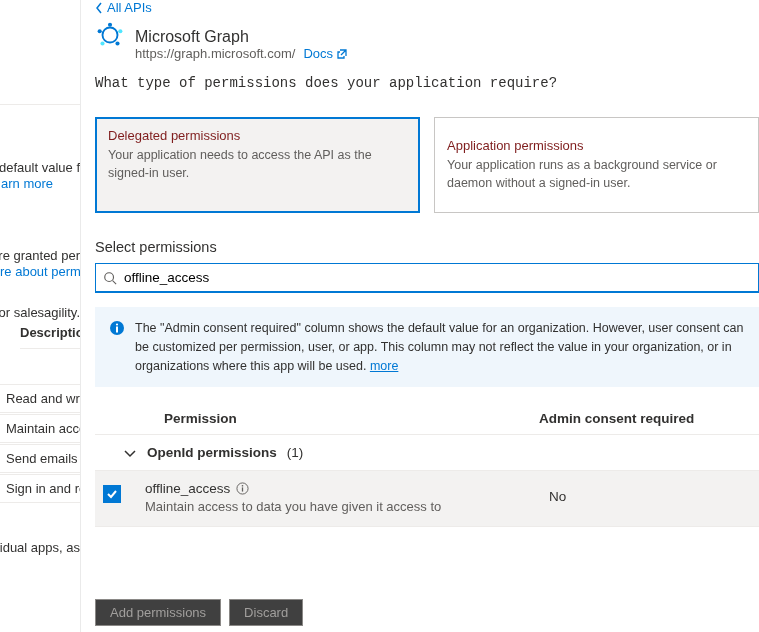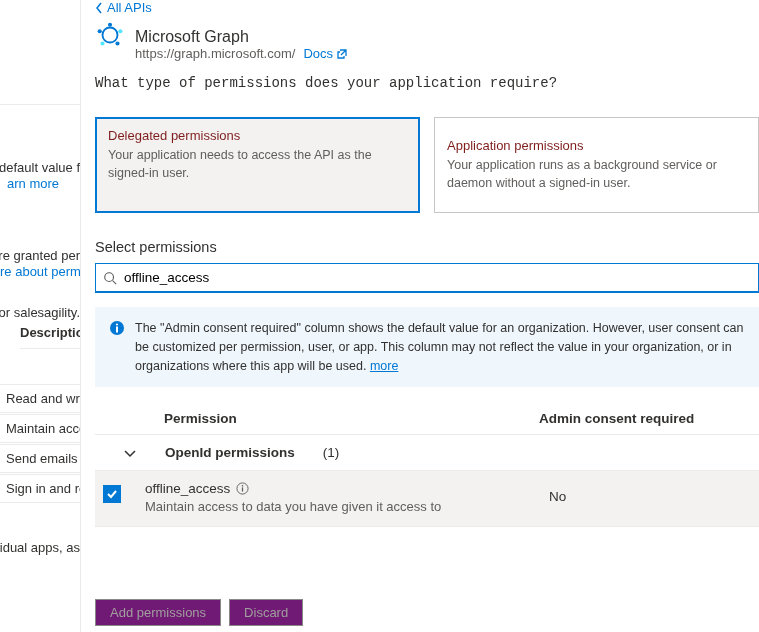--- a/index.html
+++ b/index.html
@@ -147,21 +147,21 @@
     font-weight: 600;
   }
   .col-perm { flex: 1; padding-left: 41px; }
   .col-admin { width: 200px; text-align: left; }
   .group-row {
     display: flex;
     align-items: center;
     padding: 10px 20px 10px 28px;
     font-size: 13.5px;
     font-weight: 600;
-    gap: 28px;
+    gap: 10px;
     cursor: pointer;
     border-bottom: 1px solid #edebe9;
   }
   .group-row svg { width: 14px; height: 14px; }
   .group-count { font-weight: 400; }
   .perm-row {
     display: flex;
     align-items: flex-start;
     padding: 10px 20px 12px 8px;
     background: #f3f2f1;
@@ -183,36 +183,36 @@
   .perm-row .perm-admin { width: 190px; font-size: 13.5px; padding-top: 8px; }
   .footer {
     position: absolute;
     left: 14px;
     bottom: 6px;
     display: flex;
     gap: 8px;
   }
   .btn {
     border: 1px solid #8a8886;
-    background: #701a75;
+    background: #404040;
     padding: 5px 14px;
     font-size: 13px;
     font-family: inherit;
     color: #a19f9d;
     cursor: pointer;
   }
   .btn[disabled] { cursor: default; }
 </style>
 </head>
 <body>
 
 <div class="bg-layer">
   <div class="seg" style="top:104px; left:0; width:80px; border-top:1px solid #edebe9; height:1px;"></div>
   <div class="seg" style="top:160px; right:0px;">e default value f</div>
-  <div class="seg" style="top:176px; left:7px;"><a>arn more</a></div>
+  <div class="seg" style="top:176px; left:1px;"><a>arn more</a></div>
   <div class="seg" style="top:248px; right:0px;">re granted per</div>
   <div class="seg" style="top:264px; left:0;"><a>re about permi</a></div>
   <div class="seg" style="top:305px; right:0px;">for salesagility.</div>
   <div class="seg" style="top:325px; left:20px; font-weight:600; width:74px; border-bottom:1px solid #edebe9; padding-bottom:8px;">Description</div>
   <div class="seg bg-row" style="top:384px;">Read and writ</div>
   <div class="seg bg-row" style="top:414px;">Maintain acce</div>
   <div class="seg bg-row" style="top:444px;">Send emails f</div>
   <div class="seg bg-row" style="top:474px;">Sign in and re</div>
   <div class="seg" style="top:540px; right:0px;">vidual apps, as</div>
 </div>

